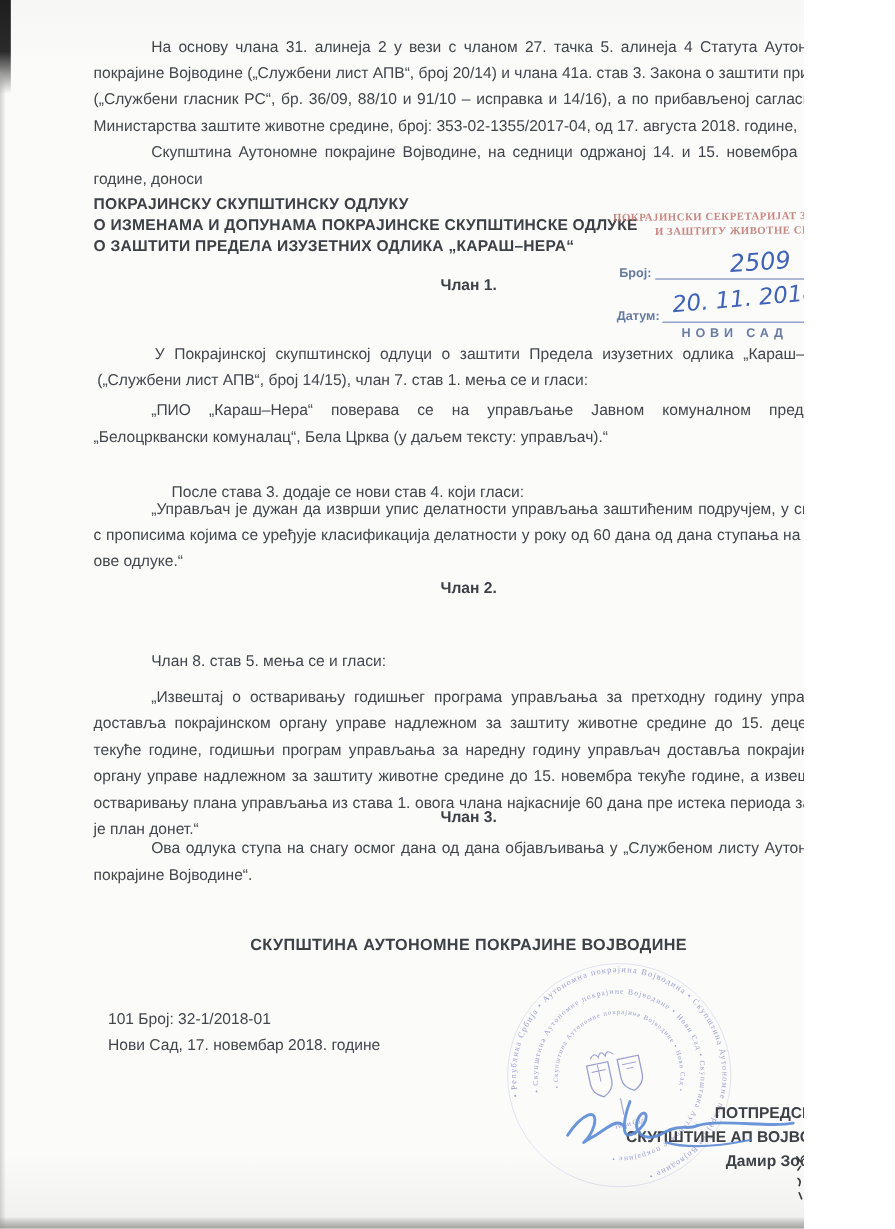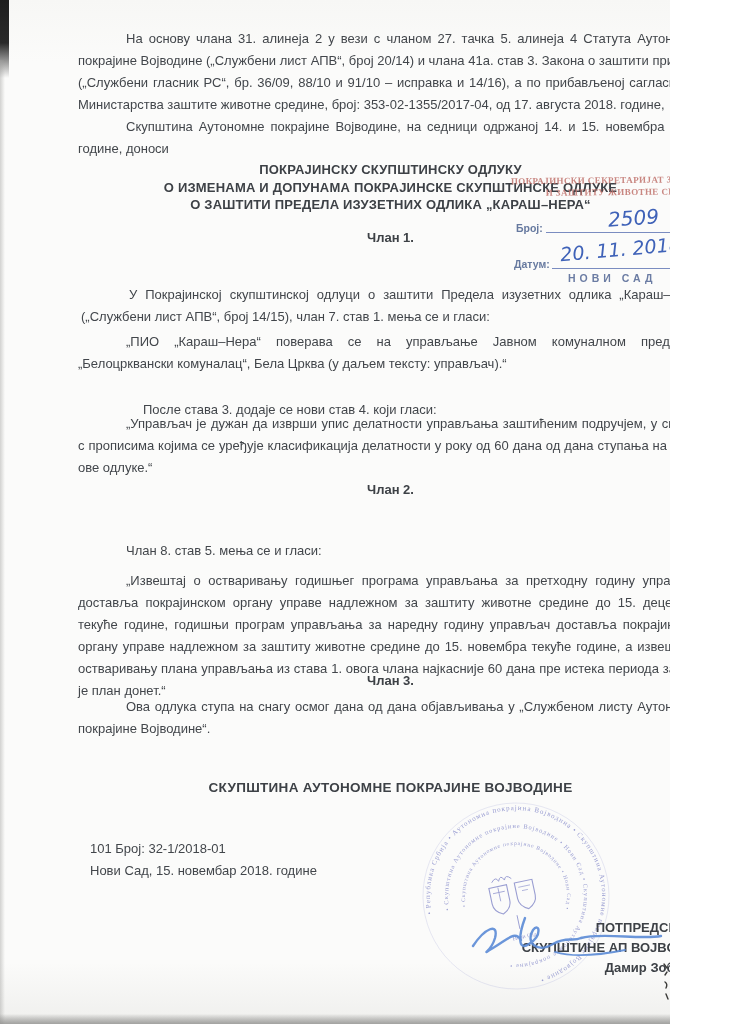--- a/index.html
+++ b/index.html
@@ -25,21 +25,21 @@
   .txt{
     position:absolute;
     color:#42464b;
     font-size:13px;line-height:22px;
     text-align:justify;
   }
   .body-col{left:78px;width:625px;}
   .ind{text-indent:48px;}
   .ttl{
     position:absolute;left:78px;width:625px;
-    text-align:center;font-weight:700;color:#3d4146;
+    font-weight:700;color:#3d4146;
     font-size:13px;line-height:17.5px;letter-spacing:.2px;
   }
   .clan{
     position:absolute;left:78px;width:625px;
     text-align:center;font-weight:700;color:#3d4146;font-size:13px;
   }
   .center-head{
     position:absolute;left:78px;width:625px;
     text-align:center;font-weight:700;color:#3d4146;font-size:13.5px;letter-spacing:.3px;
   }
@@ -96,21 +96,21 @@
   <div class="clan" style="top:482px;">Члан 2.</div>
   <p class="txt body-col ind" style="top:540px;margin:0;">Члан 8. став 5. мења се и гласи:</p>
   <p class="txt body-col ind" style="top:570px;margin:0;">„Извештај о остваривању годишњег програма управљања за претходну годину управљач доставља покрајинском органу управе надлежном за заштиту животне средине до 15. децембра текуће године, годишњи програм управљања за наредну годину управљач доставља покрајинском органу управе надлежном за заштиту животне средине до 15. новембра текуће године, а извештај о остваривању плана управљања из става 1. овога члана најкасније 60 дана пре истека периода за који је план донет.“</p>
 
   <div class="clan" style="top:673px;">Члан 3.</div>
   <p class="txt body-col ind" style="top:696px;margin:0;">Ова одлука ступа на снагу осмог дана од дана објављивања у „Службеном листу Аутономне покрајине Војводине“.</p>
 
   <div class="center-head" style="top:780px;">СКУПШТИНА  АУТОНОМНЕ ПОКРАЈИНЕ ВОЈВОДИНЕ</div>
 
   <div class="foot-left" style="top:838px;">101 Број: 32-1/2018-01</div>
-  <div class="foot-left" style="top:860px;">Нови Сад,  15. новембар 2018. године</div>
+  <div class="foot-left" style="top:860px;">Нови Сад,  17. новембар 2018. године</div>
 
   <div class="seal-wrap">
     <svg width="206" height="206" viewBox="0 0 206 206" style="opacity:.8;">
       <g transform="rotate(-12 103 103)" fill="#8287c8">
         <defs>
           <path id="ringO" d="M 103,103 m -86,0 a 86,86 0 1,1 172,0 a 86,86 0 1,1 -172,0"></path>
           <path id="ringM" d="M 103,103 m -68,0 a 68,68 0 1,1 136,0 a 68,68 0 1,1 -136,0"></path>
           <path id="ringI" d="M 103,103 m -51,0 a 51,51 0 1,1 102,0 a 51,51 0 1,1 -102,0"></path>
         </defs>
         <circle cx="103" cy="103" r="93" fill="none" stroke="#8287c8" stroke-width=".6" opacity=".35"></circle>

